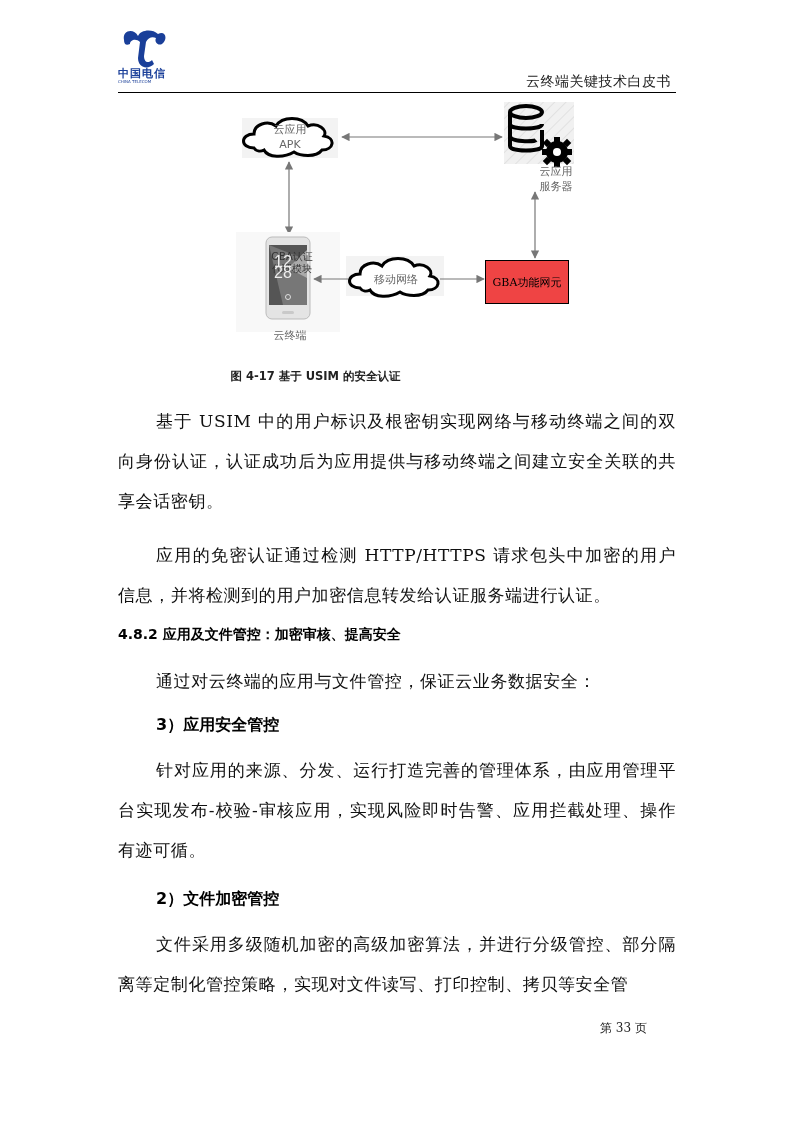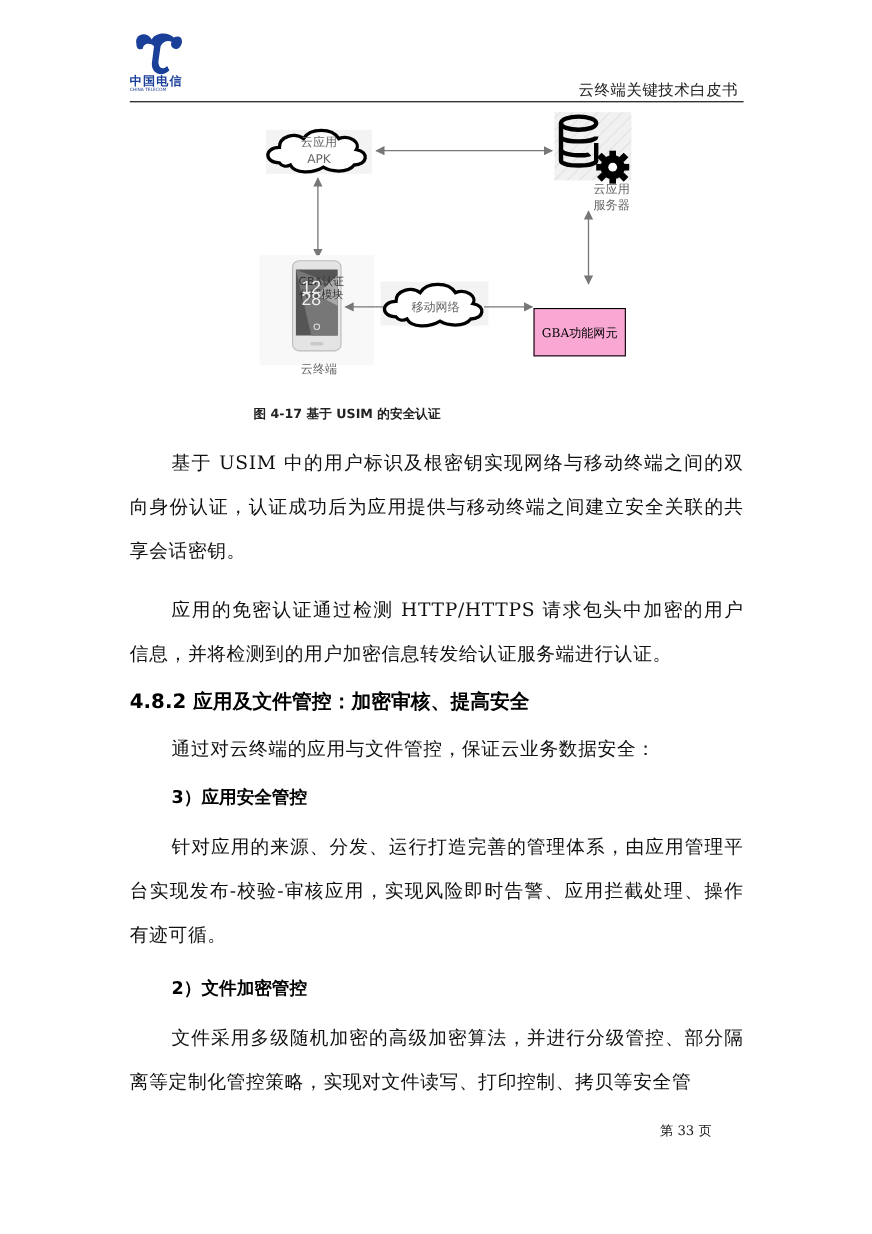--- a/index.html
+++ b/index.html
@@ -8,31 +8,31 @@
   .abs { position:absolute; }
 
   
   .logo { left:118px; top:26px; width:52px; height:62px; }
   .header-title { right:122px; top:73px; font-size:14px; color:#222; letter-spacing:0.5px; }
   .header-rule { left:118px; top:92px; width:558px; height:1px; background:#000; }
 
   
   .diagram { left:228px; top:100px; width:360px; height:250px; }
   .dlabel { font-family:"DejaVu Sans","Liberation Sans",sans-serif; color:#666; font-size:11px; text-align:center; line-height:15px; }
-  .gba-box { left:485px; top:260px; width:82px; height:42px; border:1.5px solid #000; background:#f9a8d4;
+  .gba-box { left:485px; top:260px; width:82px; height:42px; border:1.5px solid #000; background:#ef4444;
              display:flex; align-items:center; justify-content:center;
-             font-family:"DejaVu Serif","Liberation Serif",serif; font-size:11px; color:#000;margin-top:20px; }
+             font-family:"DejaVu Serif","Liberation Serif",serif; font-size:11px; color:#000; }
 
   .caption { left:0; width:631px; top:369px; text-align:center;
              font-family:"DejaVu Sans","Liberation Sans",sans-serif; font-size:11.5px; font-weight:bold; color:#222; }
 
   
   .para { left:118px; width:558px; font-size:17px; line-height:40px; color:#111; letter-spacing:0.6px; text-align:justify; }
   .indent { text-indent:38px; }
-  .heading { left:118px; font-family:"DejaVu Sans","Liberation Sans",sans-serif; font-weight:bold; font-size:18px; color:#000;text-align:right; }
+  .heading { left:118px; font-family:"DejaVu Sans","Liberation Sans",sans-serif; font-weight:bold; font-size:14px; color:#000;text-align:right; }
   .subheading { left:156px; font-family:"DejaVu Sans","Liberation Sans",sans-serif; font-weight:bold; font-size:16px; color:#000; }
   .pagenum { left:600px; top:1020px; font-size:12px; color:#222; }
 </style>
 </head>
 <body>
 
 <div class="abs logo">
   <svg width="52" height="62" viewBox="0 0 52 62">
     <path d="M6 14 C4 4 16 2 20 10 C22 4 34 2 40 8 C48 4 50 14 44 18 C40 20 36 16 38 12 C34 10 30 12 28 16 L26 30 C26 36 30 38 34 34 L36 38 C30 44 20 42 20 32 L22 16 C18 12 12 14 12 18 C8 20 6 18 6 14 Z" fill="#1a3f99"></path>
   </svg>

